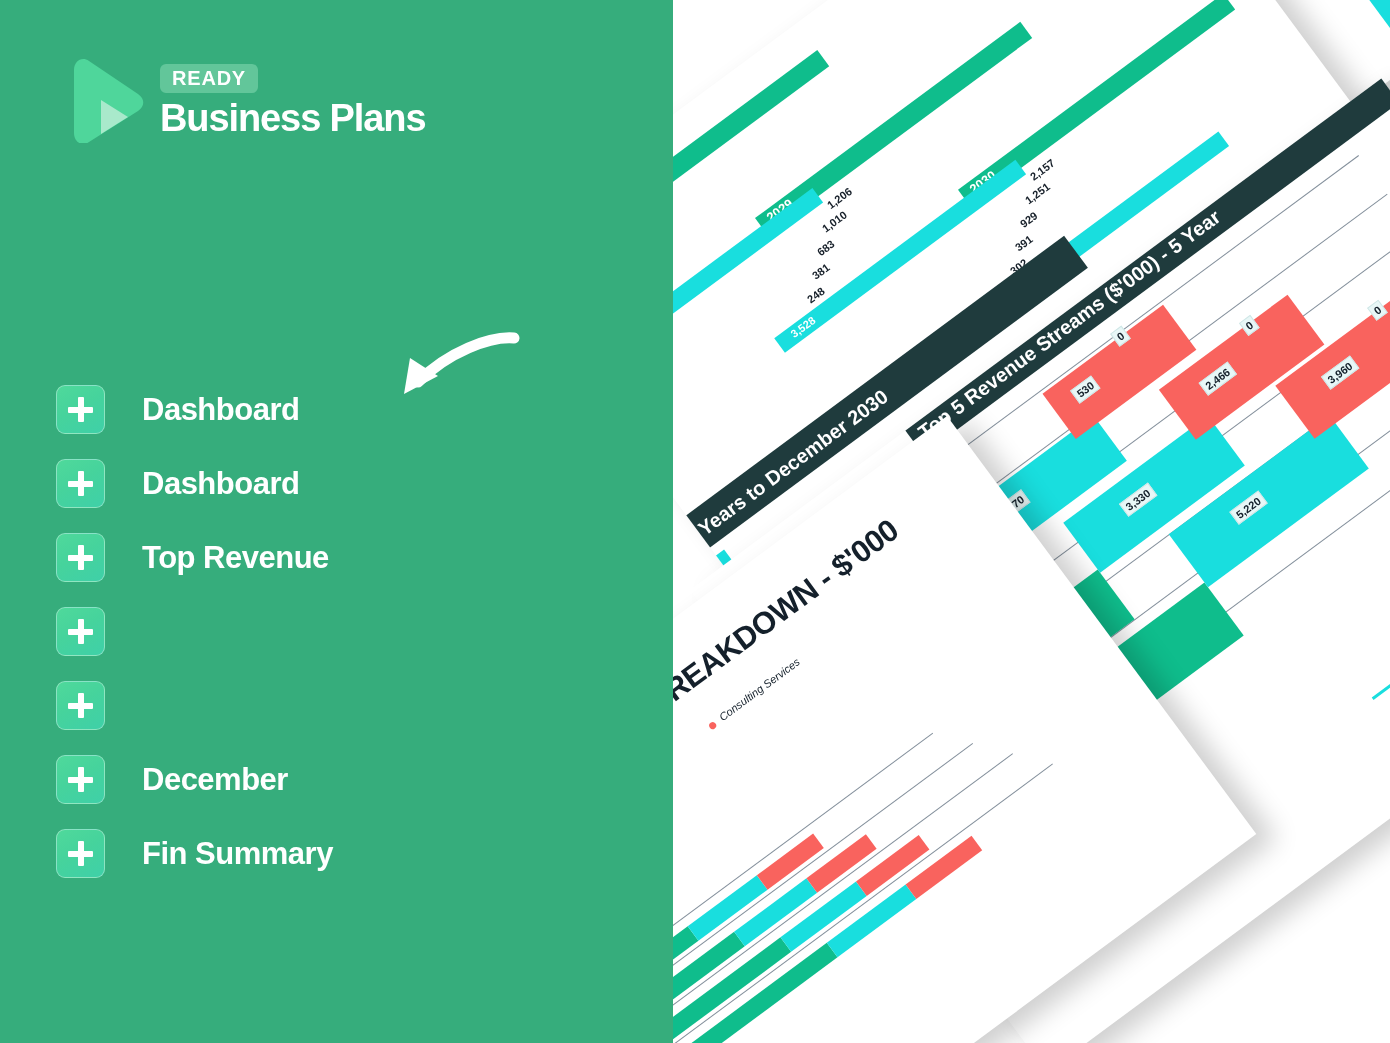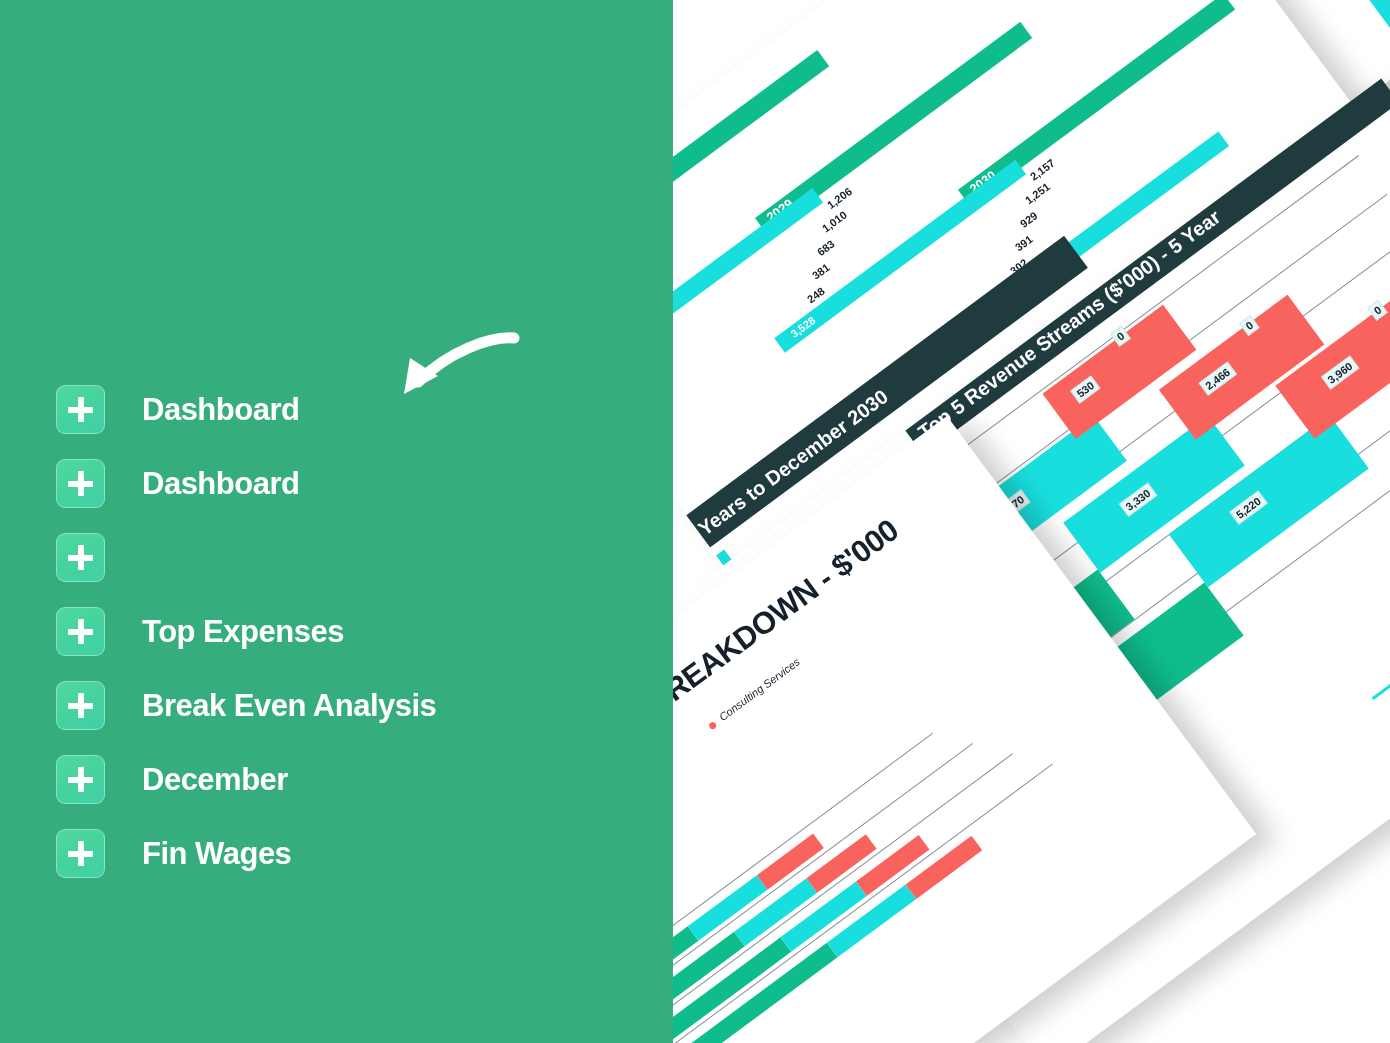--- a/index.html
+++ b/index.html
@@ -229,20 +229,32 @@
       <div class="gridline" style="left:110px;top:246px;width:470px;"></div>
       <div class="gridline" style="left:136px;top:278px;width:470px;"></div>
       <div class="gridline" style="left:162px;top:310px;width:470px;"></div>
       <div class="gridline" style="left:188px;top:342px;width:470px;"></div>
     </div>
 
   </div>
 
   <div class="left-panel">
 
+    <div class="brand">
+      <div class="logo-mark">
+        <svg width="76" height="85" viewBox="0 0 76 85">
+          <path d="M6 12 C6 3 14 -2 21 3 L70 36 C77 41 77 48 70 53 L21 84 C14 89 6 84 6 75 Z" fill="#4fd69b"></path>
+          <path d="M33 42 L33 76 L60 59 Z" fill="#a9e9cb"></path>
+        </svg>
+      </div>
+      <div class="brand-text">
+        <div class="ready-badge">READY</div>
+        <div class="brand-name">Business Plans</div>
+      </div>
+    </div>
 
 
     <div class="arrow">
       <svg width="140" height="80" viewBox="0 0 140 80">
         <path d="M128 8 C104 6 62 22 32 52" stroke="#ffffff" stroke-width="11" fill="none" stroke-linecap="round"></path>
         <path d="M18 64 L24 28 L52 46 Z" fill="#ffffff"></path>
       </svg>
     </div>
 
     <div class="feature-list">
@@ -253,38 +265,37 @@
         <div class="feature-label">Dashboard</div>
       </div>
 
       <div class="feature-row">
         <div class="plus-box"></div>
         <div class="feature-label">Dashboard</div>
       </div>
 
       <div class="feature-row">
         <div class="plus-box"></div>
-      </div>
-
-      <div class="feature-row">
-        <div class="plus-box"></div>
-        <div class="feature-label">Top Expenses</div>
-      </div>
-
-      <div class="feature-row">
-        <div class="plus-box"></div>
-        <div class="feature-label">Break Even Analysis</div>
+        <div class="feature-label">Top Revenue</div>
+      </div>
+
+      <div class="feature-row">
+        <div class="plus-box"></div>
+      </div>
+
+      <div class="feature-row">
+        <div class="plus-box"></div>
       </div>
 
       <div class="feature-row">
         <div class="plus-box"></div>
         <div class="feature-label">December</div>
       </div>
 
       <div class="feature-row">
         <div class="plus-box"></div>
-        <div class="feature-label">Fin Wages</div>
+        <div class="feature-label">Fin Summary</div>
       </div>
 
     </div>
   </div>
 
 </div>
 
 </body></html>

